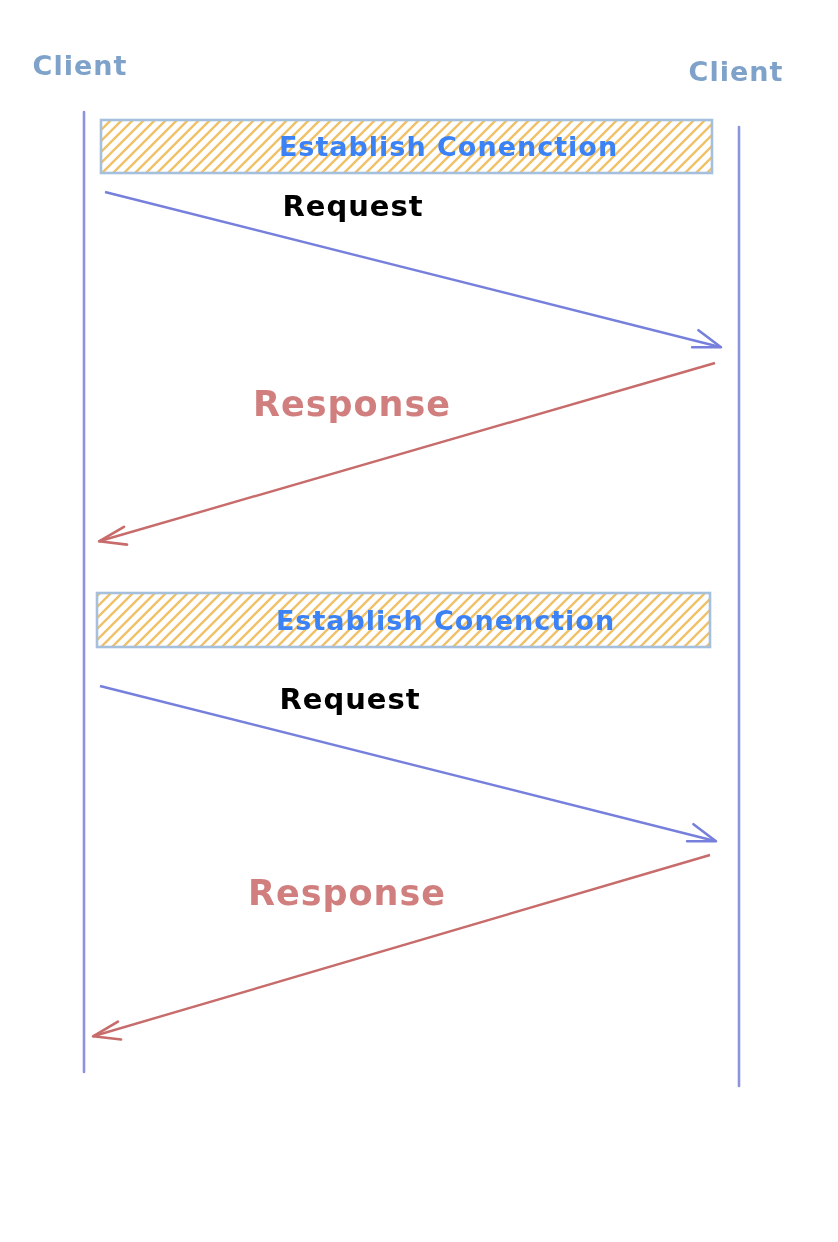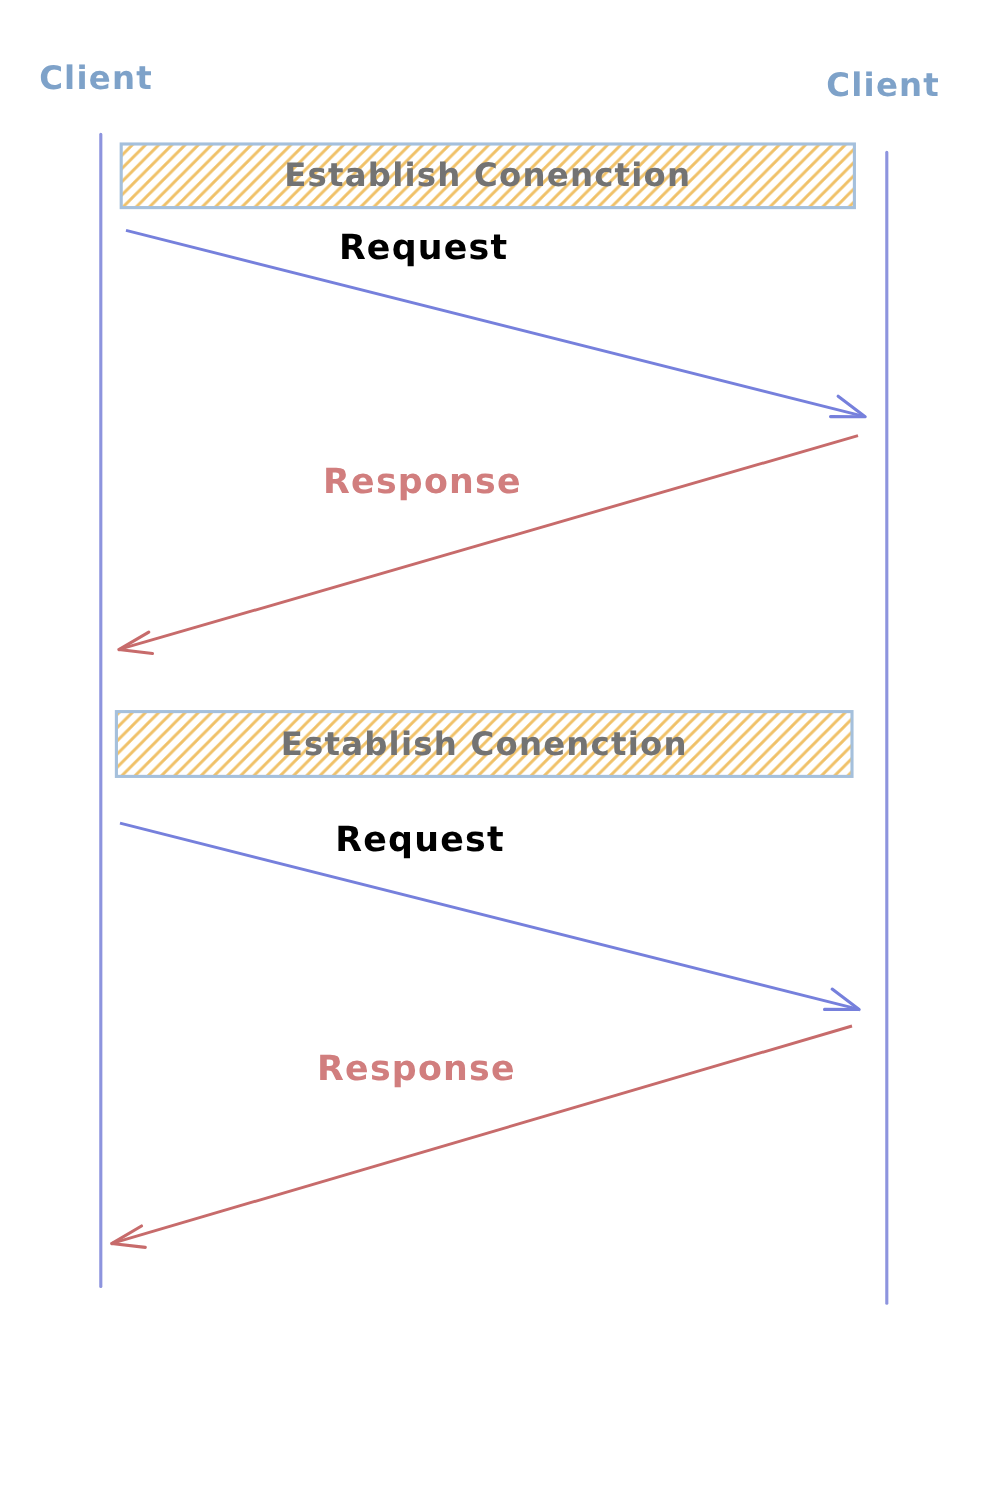--- a/index.html
+++ b/index.html
@@ -32,28 +32,29 @@
     color: #7ea2c9;
   }
   .box-label {
     position: absolute;
     display: flex;
     align-items: center;
     justify-content: center;
     font-weight: bold;
     font-size: 27px;
     letter-spacing: 1px;
-    color: #737373;
+    color: #3b82f6;
+    margin-left: 42px;
   }
   .request-label {
     font-size: 29px;
     color: #000000;
   }
   .response-label {
-    font-size: 29px;
+    font-size: 35px;
     color: #d17e7e;
   }
 </style>
 </head>
 <body>
 
 <div class="canvas">
 
   <svg width="838" height="1242" viewBox="0 0 838 1242">
     <defs>

